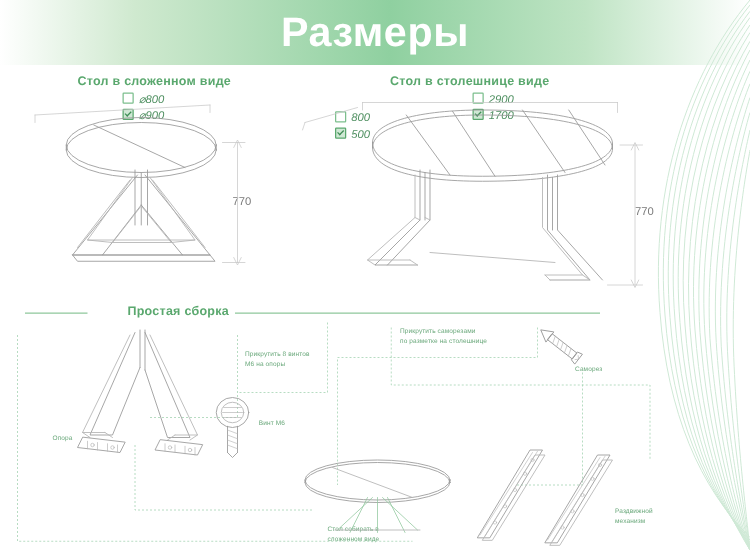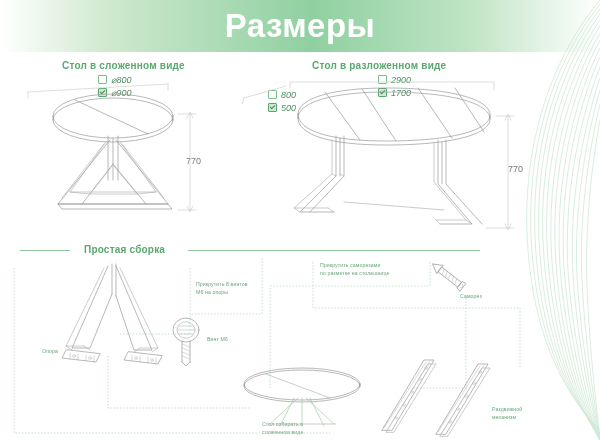--- a/index.html
+++ b/index.html
@@ -27,21 +27,21 @@
 
   
   .sec-title{
     position:absolute;color:#5aa86e;font-size:10px;font-weight:bold;
     letter-spacing:.2px;white-space:nowrap;
   }
   .sec-rule{position:absolute;height:1px;background:#8fc79c;}
 
   
   .opts{position:absolute;}
-  .opt{display:flex;align-items:center;gap:4px;height:11px;margin-bottom:2px;}
+  .opt{display:flex;align-items:flex-start;gap:4px;height:11px;margin-bottom:2px;}
   .cbox{
     width:7px;height:7px;border:1px solid #7cbf8d;border-radius:1px;
     background:#fff;display:inline-block;position:relative;flex:none;
   }
   .cbox.on{background:#cfe8d4;border-color:#5aa86e;}
   .cbox.on:after{
     content:"";position:absolute;left:1px;top:1px;width:4px;height:2px;
     border-left:1.2px solid #3f8d55;border-bottom:1.2px solid #3f8d55;
     transform:rotate(-45deg);
   }
@@ -95,21 +95,21 @@
     <div class="opt">
       <span class="cbox"></span>
       <span class="opt-label">⌀800</span>
     </div>
     <div class="opt">
       <span class="cbox on"></span>
       <span class="opt-label">⌀900</span>
     </div>
   </div>
 
-  <div class="sec-title" style="left:312px;top:60px;">Стол в разложенном виде</div>
+  <div class="sec-title" style="left:312px;top:60px;">Стол в столешнице виде</div>
 
   <div class="opts" style="left:378px;top:74px;">
     <div class="opt">
       <span class="cbox"></span>
       <span class="opt-label">2900</span>
     </div>
     <div class="opt">
       <span class="cbox on"></span>
       <span class="opt-label">1700</span>
     </div>
@@ -212,21 +212,21 @@
         <path d="M496,64 L514,64"></path>
         <path d="M486,176 L514,176"></path>
         <path d="M508,64 L508,176"></path>
         <path d="M505,68 L508,62 L511,68"></path>
         <path d="M505,172 L508,178 L511,172"></path>
       </g>
     </g>
   </svg>
 
   <div class="sec-rule" style="left:20px;top:250px;width:50px;"></div>
-  <div class="sec-title" style="left:74px;top:244px;padding-left:10px;">Простая сборка</div>
+  <div class="sec-title" style="left:92px;top:244px;padding-left:10px;">Простая сборка</div>
   <div class="sec-rule" style="left:188px;top:250px;width:292px;"></div>
 
   <div class="note" style="left:42px;top:348px;">Опора</div>
   <div class="note" style="left:207px;top:336px;">Винт М6</div>
   <div class="note" style="left:460px;top:293px;">Саморез</div>
   <div class="note" style="left:196px;top:281px;">Прикрутить 8 винтов
 М6 на опоры</div>
   <div class="note" style="left:320px;top:262px;">Прикрутить саморезами
 по разметке на столешнице</div>
   <div class="note" style="left:262px;top:421px;">Стол собирать в

